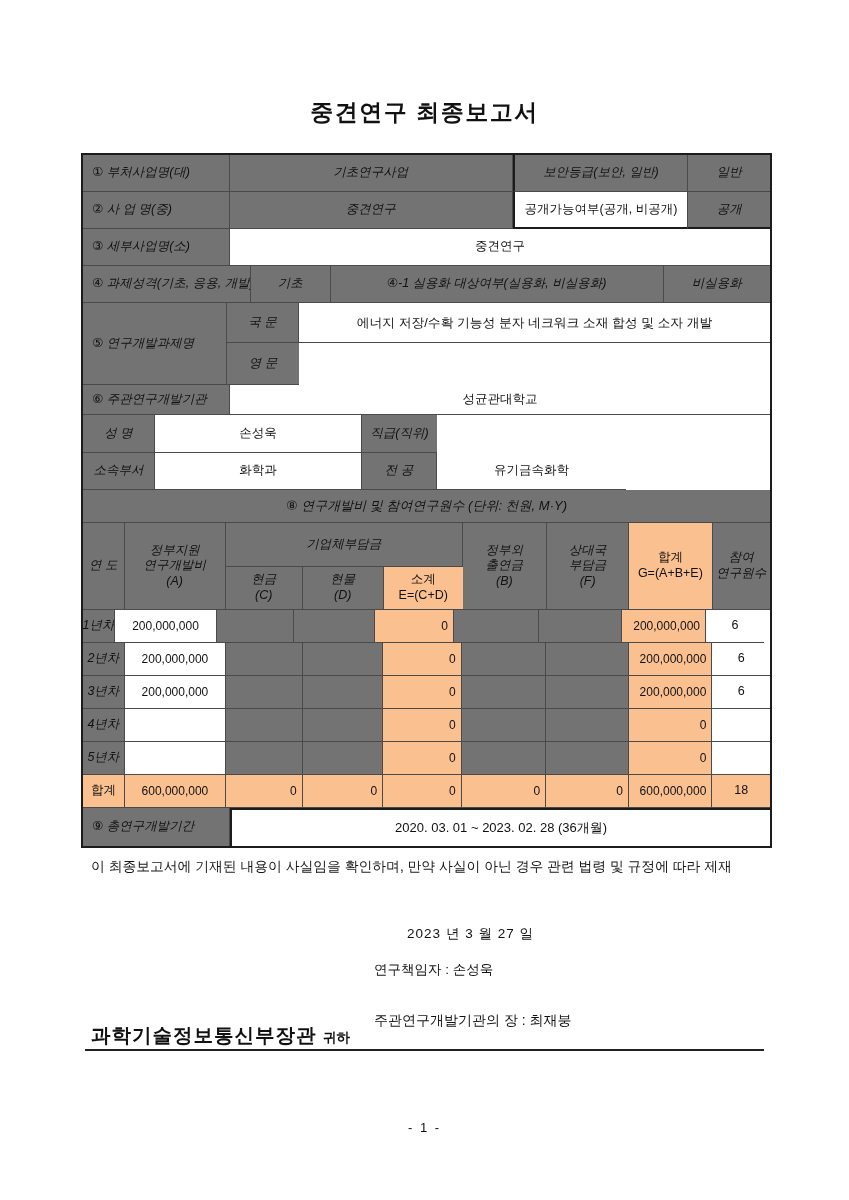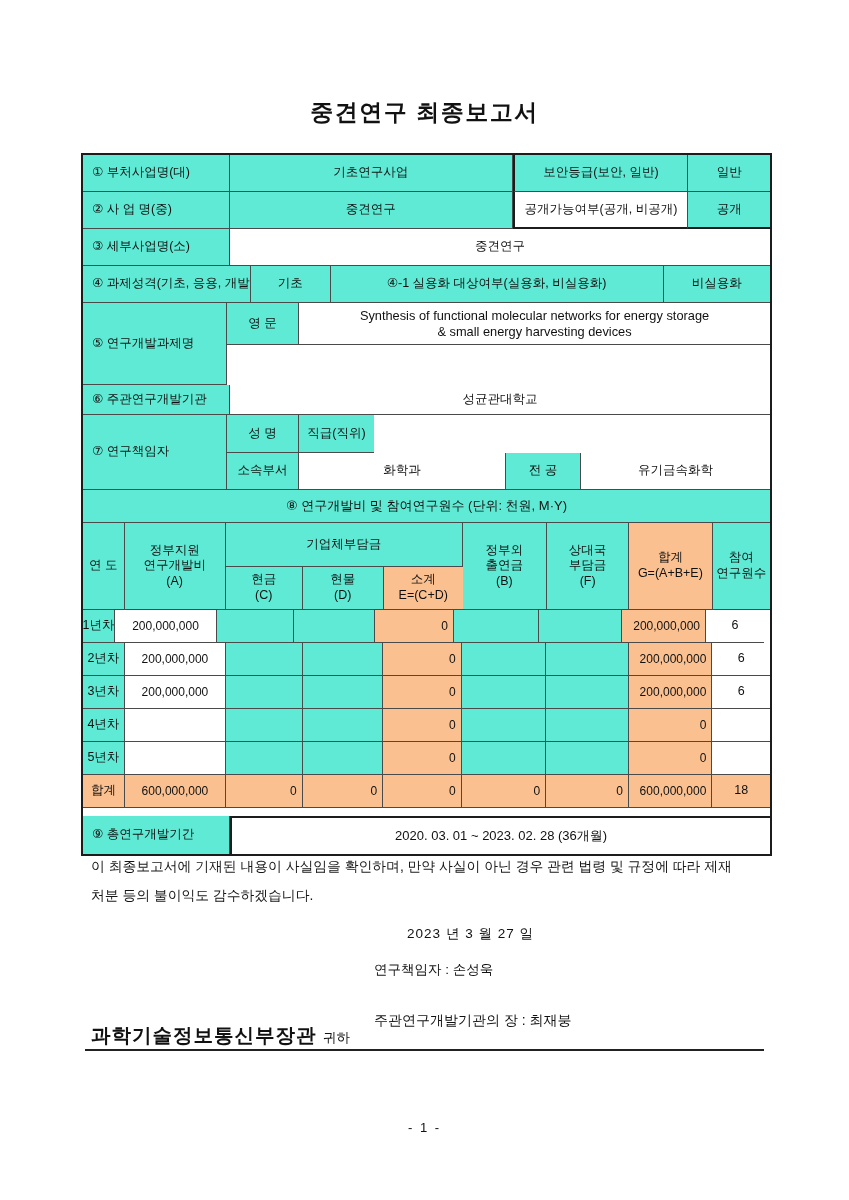--- a/index.html
+++ b/index.html
@@ -7,39 +7,39 @@
         font-family:"Liberation Sans","DejaVu Sans",sans-serif;color:#111;}
   .title{position:absolute;top:97px;left:0;width:100%;text-align:center;
          font-size:23px;font-weight:bold;letter-spacing:1.5px;}
   
   .tbl{position:absolute;left:81px;top:153px;width:691px;border:2px solid #1c1c1c;box-sizing:border-box;}
   .r{display:flex;}
   .c{box-sizing:border-box;border-right:1px solid #4a4a4a;border-bottom:1px solid #4a4a4a;
      display:flex;align-items:center;justify-content:center;font-size:12.5px;line-height:1.25;
      overflow:hidden;white-space:nowrap;}
   .r .c:last-child{border-right:none;}
-  .g{background:#5eead4;}
+  .g{background:#737373;font-style:italic;}
   .o{background:#fac090;}
   .w{background:#ffffff;}
   .lbl{justify-content:flex-start;padding-left:9px;}
   .num{justify-content:flex-end;padding-right:5px;font-size:12px;}
   .pre{white-space:pre-line;text-align:center;}
   .col{display:flex;flex-direction:column;}
   .bl2{border-left:2px solid #1c1c1c;}
   .bb2{border-bottom:2px solid #1c1c1c;}
-  .nobb .c{border-bottom:none;margin-top:8px;}
+  .nobb .c{border-bottom:none;}
   .thickcell{border-top:2px solid #1c1c1c;border-left:2px solid #1c1c1c;}
   
   .decl{position:absolute;left:91px;top:852px;width:676px;font-size:13.8px;line-height:29px;color:#151515;}
   .dateline{position:absolute;left:0;top:925px;width:100%;text-align:center;
             padding-left:92px;box-sizing:border-box;font-size:13.5px;letter-spacing:1px;}
   .sig1{position:absolute;left:374px;top:961px;font-size:13.5px;}
   .sig2{position:absolute;left:374px;top:1012px;font-size:14px;}
   .recipient{position:absolute;left:91px;top:1022px;font-size:19.5px;font-weight:bold;letter-spacing:1px;}
-  .recipient .suffix{font-size:13.5px;font-weight:normal;letter-spacing:0;}
+  .recipient .suffix{font-size:13.5px;font-weight:bold;letter-spacing:0;}
   .rule{position:absolute;left:85px;top:1049px;width:679px;height:2px;background:#222;}
   .note{position:absolute;left:91px;top:1062px;font-size:13.8px;}
   .pagenum{position:absolute;left:0;top:1120px;width:100%;text-align:center;font-size:13px;letter-spacing:2px;}
 </style>
 </head>
 <body>
 
 <div class="page">
 
   <div class="title">중견연구 최종보고서</div>
@@ -69,37 +69,39 @@
       <div class="c g lbl" style="width:169px;height:37px">④ 과제성격(기초, 응용, 개발)</div>
       <div class="c g" style="width:80px;height:37px">기초</div>
       <div class="c g" style="width:335px;height:37px">④-1 실용화 대상여부(실용화, 비실용화)</div>
       <div class="c g" style="width:107px;height:37px">비실용화</div>
     </div>
 
     <div class="r">
       <div class="c g lbl" style="width:148px;height:82px">⑤ 연구개발과제명</div>
       <div class="col" style="width:543px">
         <div class="r">
+          <div class="c g" style="width:72px;height:40px">국 문</div>
+          <div class="c w" style="width:471px;height:40px;font-size:12.8px">에너지 저장/수확 기능성 분자 네크워크 소재 합성 및 소자 개발</div>
+        </div>
+        <div class="r">
           <div class="c g" style="width:72px;height:42px">영 문</div>
-          <div class="c w pre" style="width:471px;height:42px;font-size:12.8px">Synthesis of functional molecular networks for energy storage
-&amp; small energy harvesting devices</div>
         </div>
       </div>
     </div>
 
     <div class="r">
       <div class="c g lbl" style="width:148px;height:30px">⑥ 주관연구개발기관</div>
       <div class="c w" style="width:543px;height:30px">성균관대학교</div>
     </div>
 
     <div class="r">
-      <div class="c g lbl" style="width:148px;height:75px">⑦ 연구책임자</div>
       <div class="col" style="width:543px">
         <div class="r">
           <div class="c g" style="width:72px;height:38px">성 명</div>
+          <div class="c w" style="width:207px;height:38px">손성욱</div>
           <div class="c g" style="width:75px;height:38px">직급(직위)</div>
         </div>
         <div class="r">
           <div class="c g" style="width:72px;height:37px">소속부서</div>
           <div class="c w" style="width:207px;height:37px">화학과</div>
           <div class="c g" style="width:75px;height:37px">전 공</div>
           <div class="c w" style="width:189px;height:37px">유기금속화학</div>
         </div>
       </div>
     </div>
@@ -210,21 +212,20 @@
 
     <div class="r nobb">
       <div class="c g lbl" style="width:148px;height:38px">⑨ 총연구개발기간</div>
       <div class="c w thickcell" style="width:543px;height:38px;font-size:13px">2020. 03. 01 ~ 2023. 02. 28 (36개월)</div>
     </div>
 
   </div>
 
   <div class="decl">
     <div>이 최종보고서에 기재된 내용이 사실임을 확인하며, 만약 사실이 아닌 경우 관련 법령 및 규정에 따라 제재</div>
-    <div>처분 등의 불이익도 감수하겠습니다.</div>
   </div>
 
   <div class="dateline">2023 년  3 월  27 일</div>
   <div class="sig1">연구책임자 : 손성욱</div>
   <div class="sig2">주관연구개발기관의 장 : 최재붕</div>
 
   <div class="recipient">
     <span>과학기술정보통신부장관</span>
     <span class="suffix">귀하</span>
   </div>

